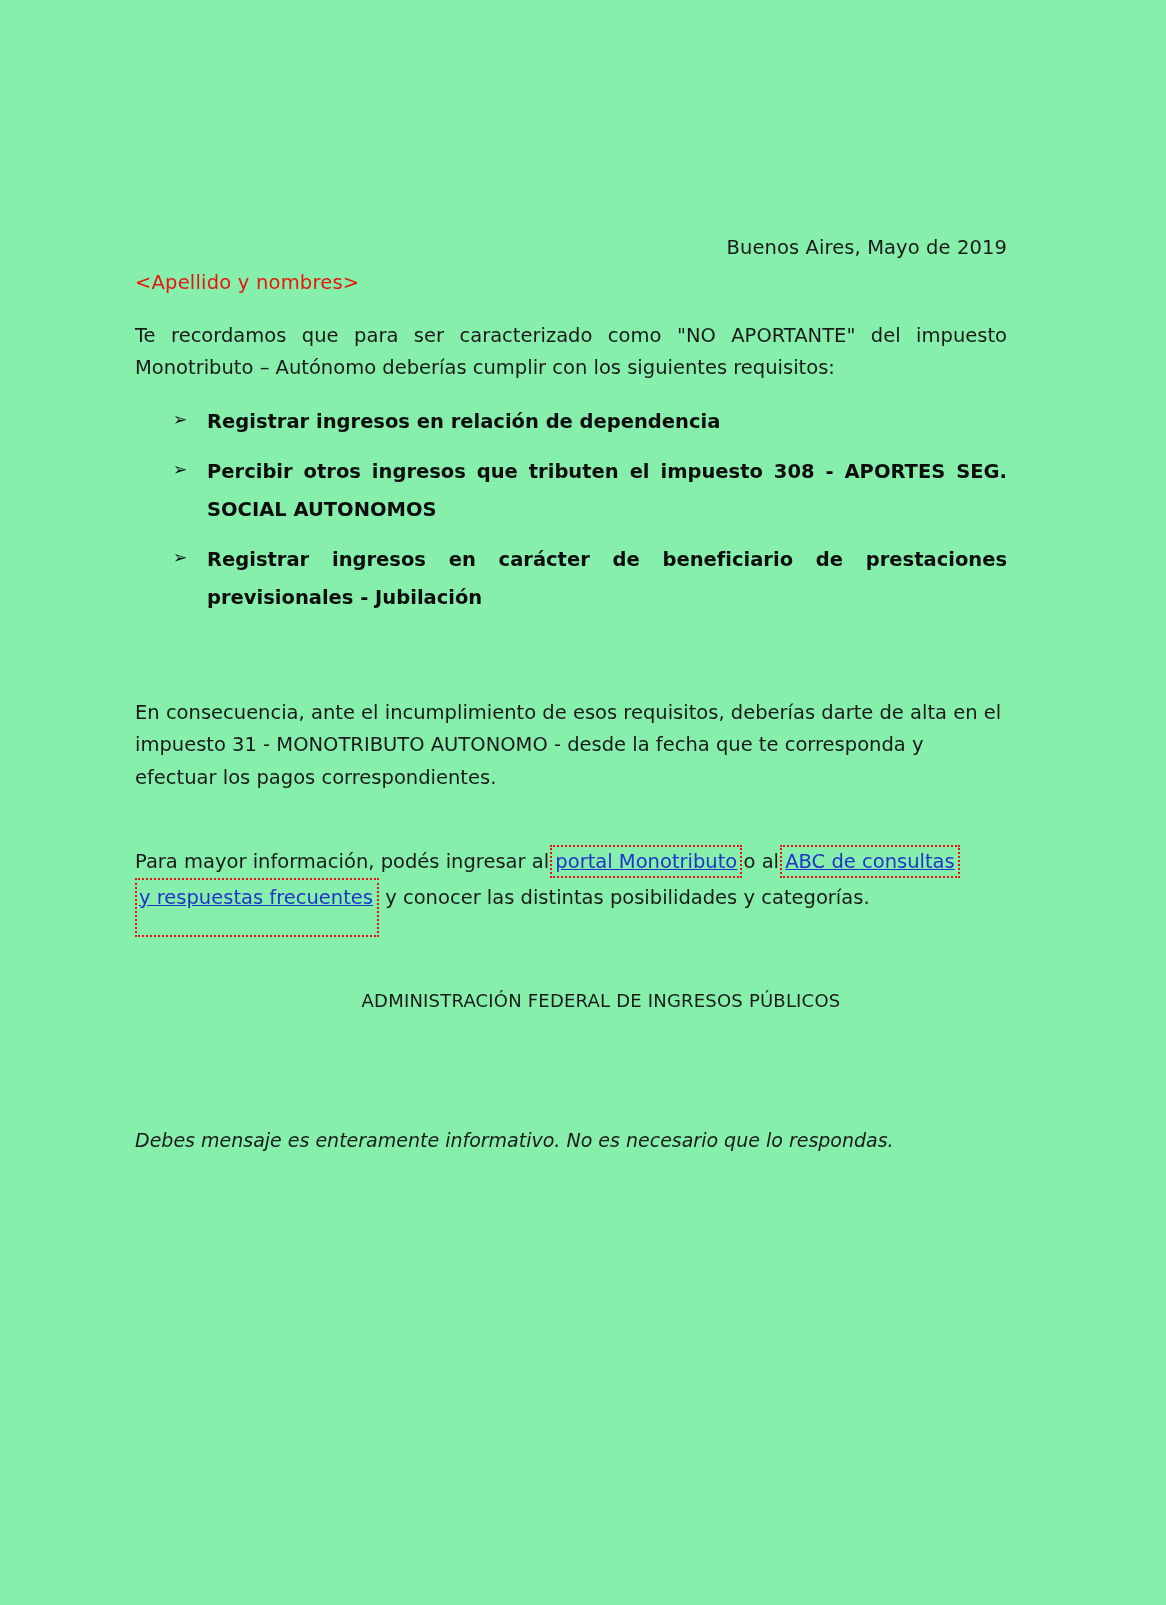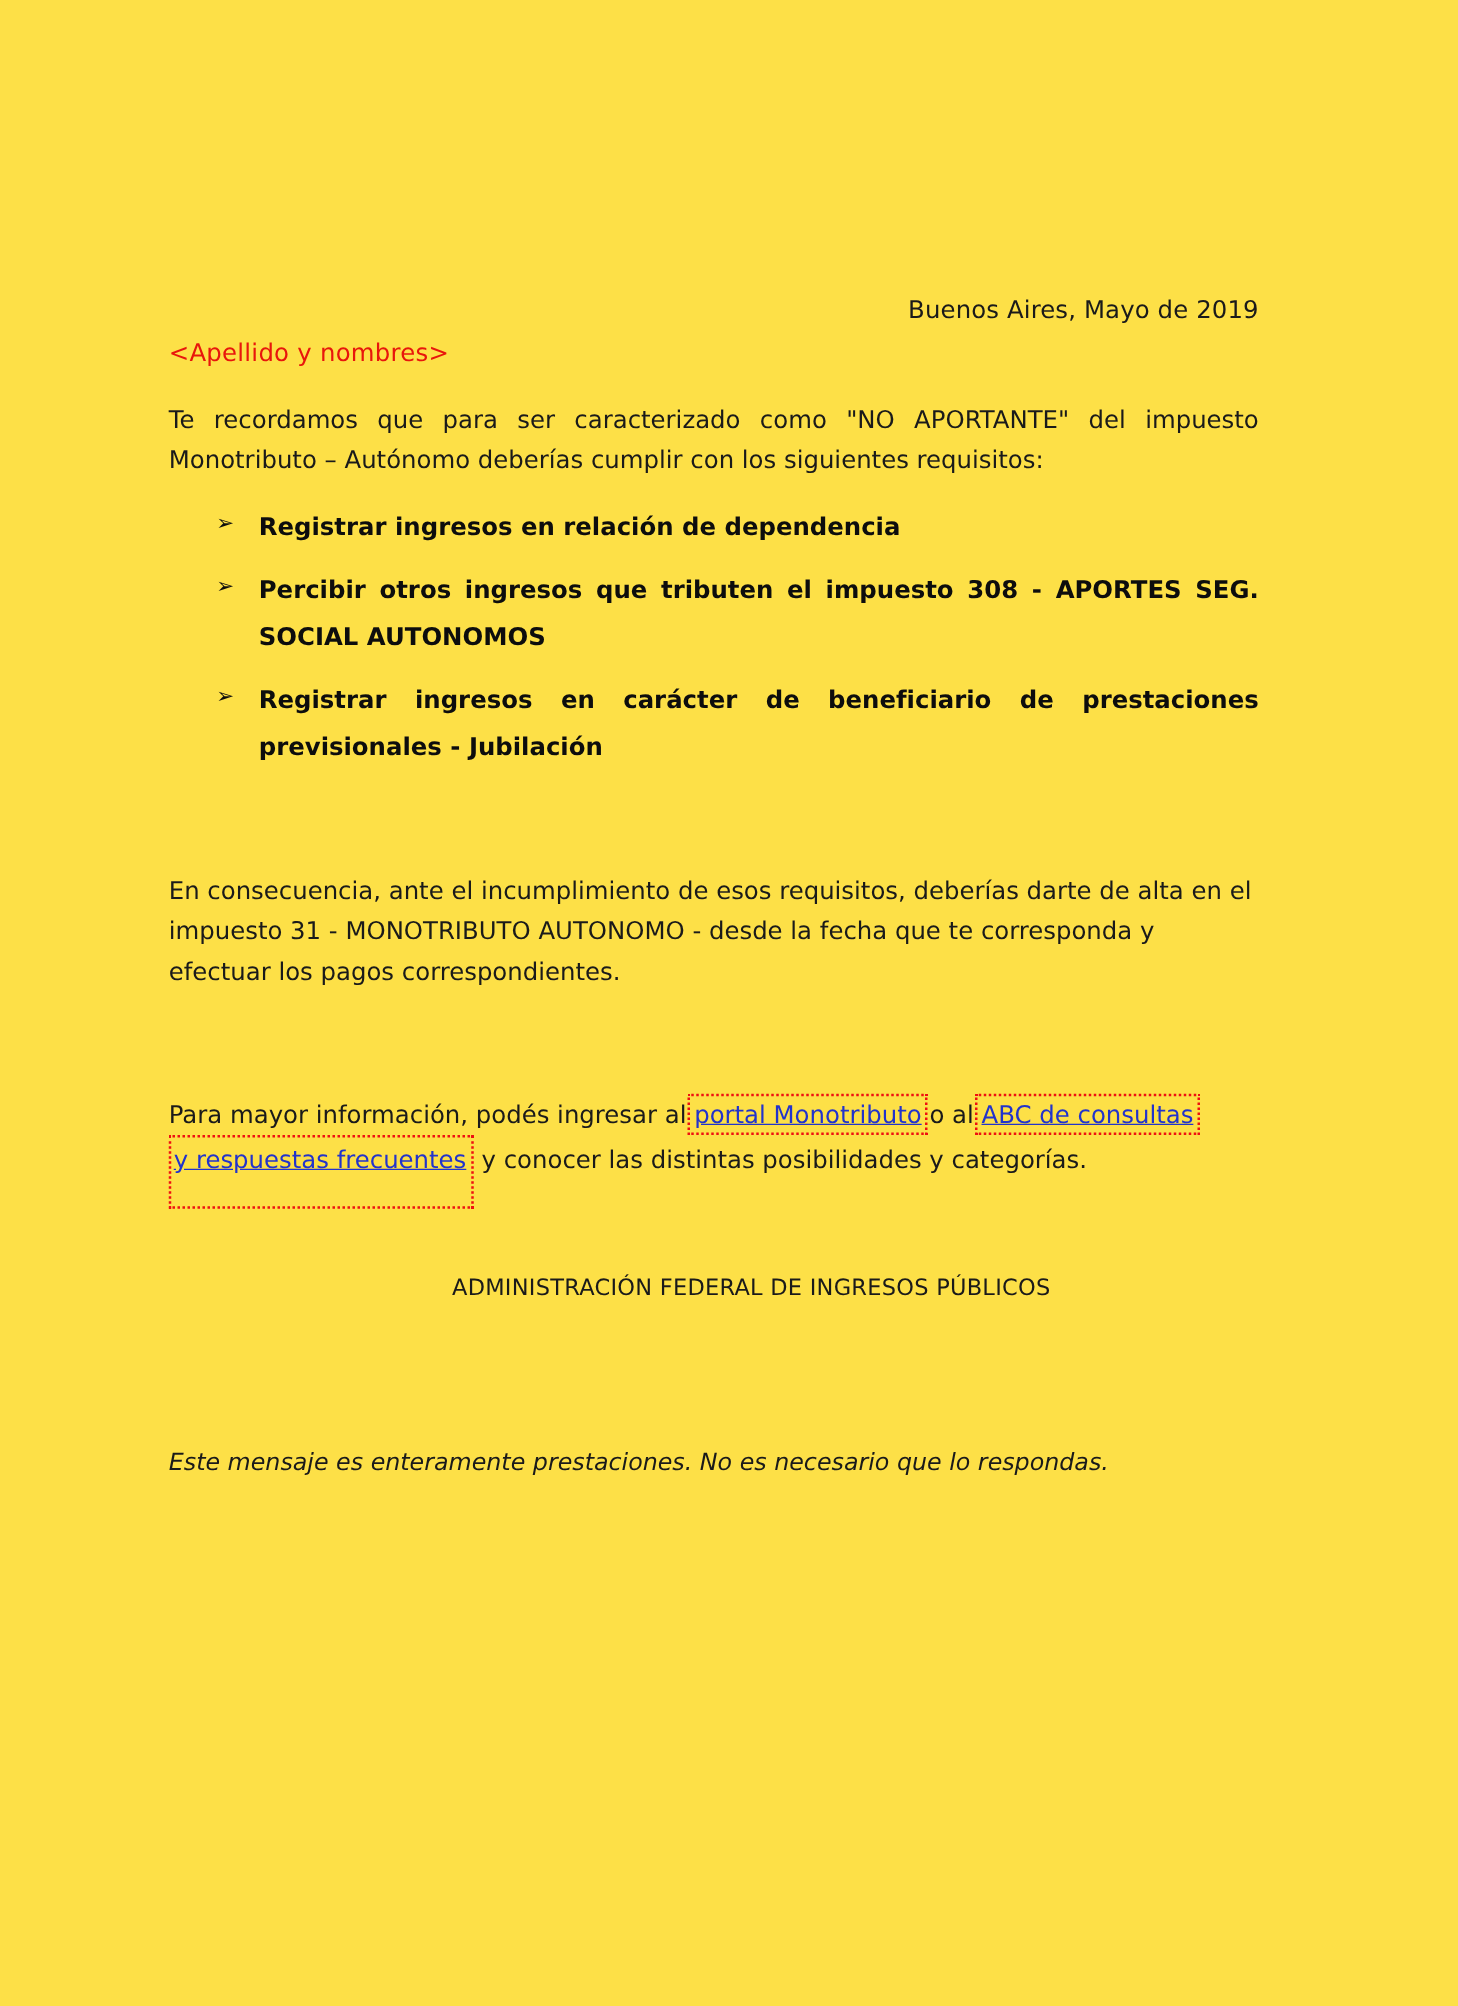--- a/index.html
+++ b/index.html
@@ -14,21 +14,21 @@
     font-family: "DejaVu Sans", sans-serif;
     color: #000000;
     overflow: hidden;
   }
   .page {
     position: absolute;
     left: 0;
     top: 0;
     width: 1166px;
     height: 1605px;
-    background: #fde047;
+    background: #86efac;
   }
   .content {
     position: absolute;
     left: 135px;
     top: 0;
     width: 872px;
   }
 
   .date-line {
     text-align: right;
@@ -91,21 +91,21 @@
     text-decoration: underline;
   }
 
   .para.consec {
     margin-top: 80px;
     line-height: 1.68;
     text-align: left;
   }
 
   .para.info {
-    margin-top: 81px;
+    margin-top: 51px;
     line-height: 1.62;
     text-align: left;
   }
 
   a.doc-link {
     color: #2233cc;
     text-decoration: underline;
   }
 
   .hl {
@@ -162,16 +162,16 @@
       </li>
     </ul>
 
 
     <p class="para consec">En consecuencia, ante el incumplimiento de esos requisitos, deberías darte de alta en el impuesto 31 - MONOTRIBUTO AUTONOMO - desde la fecha que te corresponda y efectuar los pagos correspondientes.</p>
 
     <p class="para info"><span>Para mayor información, podés ingresar al </span><a href="#" class="doc-link hl">portal Monotributo</a><span> o al </span><a href="#" class="doc-link hl">ABC de consultas</a><a href="#" class="doc-link hl-block">y respuestas frecuentes</a><span> y conocer las distintas posibilidades y categorías.</span></p>
 
     <div class="org">ADMINISTRACIÓN FEDERAL DE INGRESOS PÚBLICOS</div>
 
-    <div class="footnote">Este mensaje es enteramente prestaciones. No es necesario que lo respondas.</div>
+    <div class="footnote">Debes mensaje es enteramente informativo. No es necesario que lo respondas.</div>
 
   </div>
 </div>
 
 </body></html>

